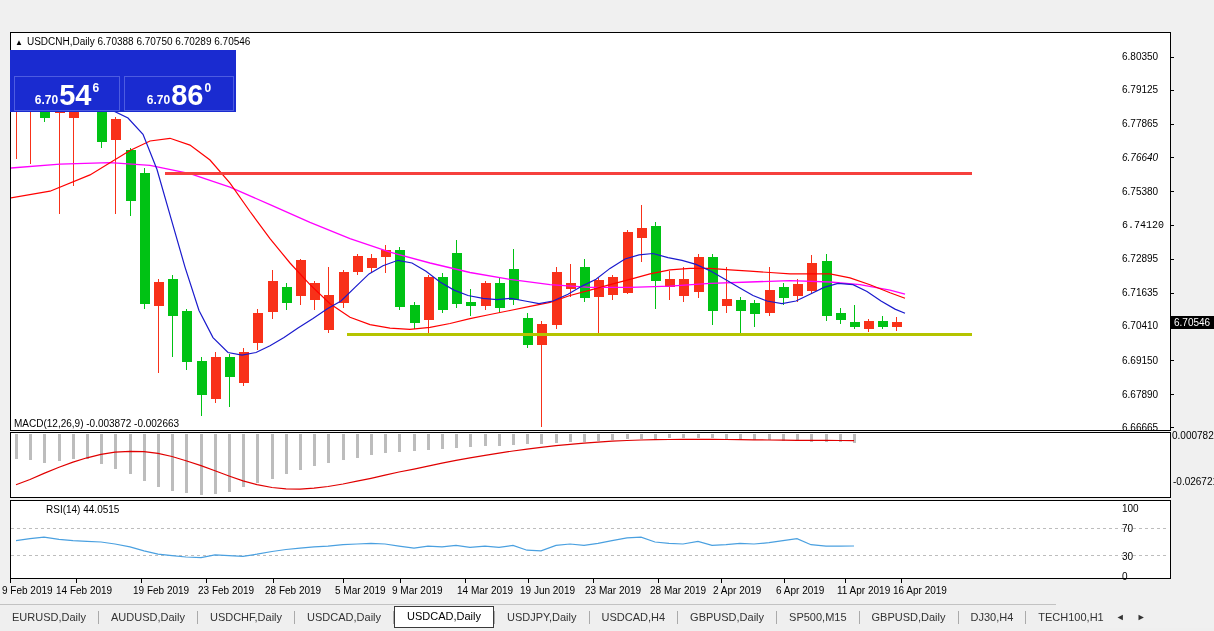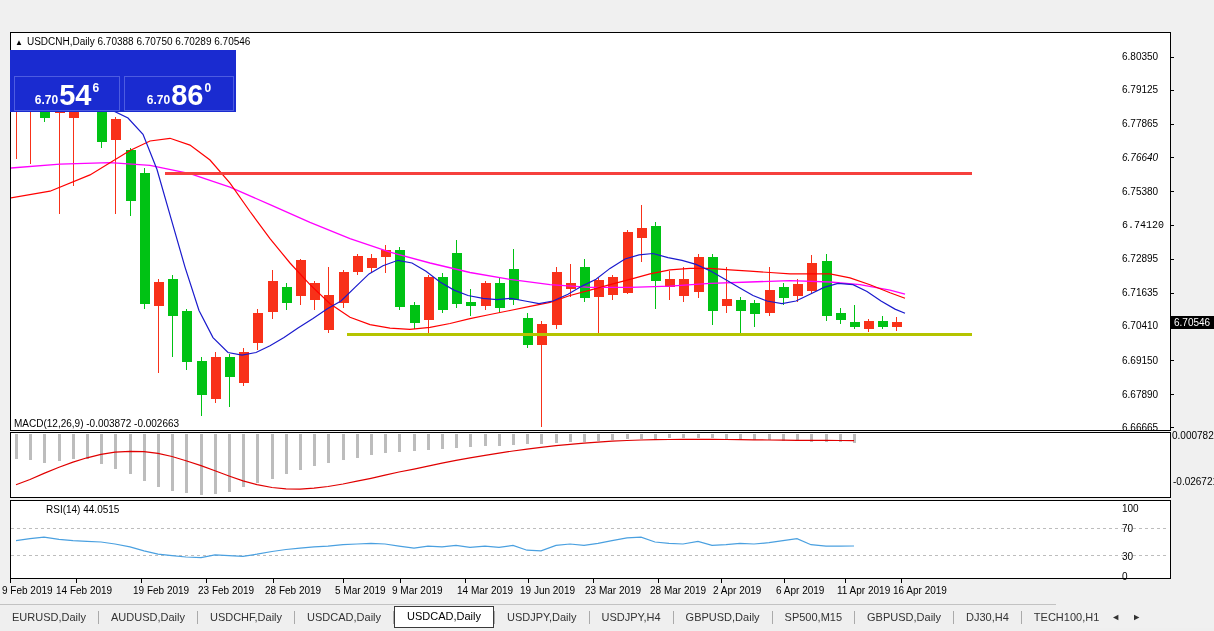--- a/index.html
+++ b/index.html
@@ -365,21 +365,21 @@
         <span class="tab">AUDUSD,Daily</span>
         <span class="tab-sep"></span>
         <span class="tab">USDCHF,Daily</span>
         <span class="tab-sep"></span>
         <span class="tab">USDCAD,Daily</span>
         <span class="tab-sep"></span>
         <span class="tab active">USDCAD,Daily</span>
         <span class="tab-sep"></span>
         <span class="tab">USDJPY,Daily</span>
         <span class="tab-sep"></span>
-        <span class="tab">USDJPY,H4</span>
+        <span class="tab">USDCAD,H4</span>
         <span class="tab-sep"></span>
         <span class="tab">GBPUSD,Daily</span>
         <span class="tab-sep"></span>
         <span class="tab">SP500,M15</span>
         <span class="tab-sep"></span>
         <span class="tab">GBPUSD,Daily</span>
         <span class="tab-sep"></span>
         <span class="tab">DJ30,H4</span>
         <span class="tab-sep"></span>
         <span class="tab">TECH100,H1</span>

